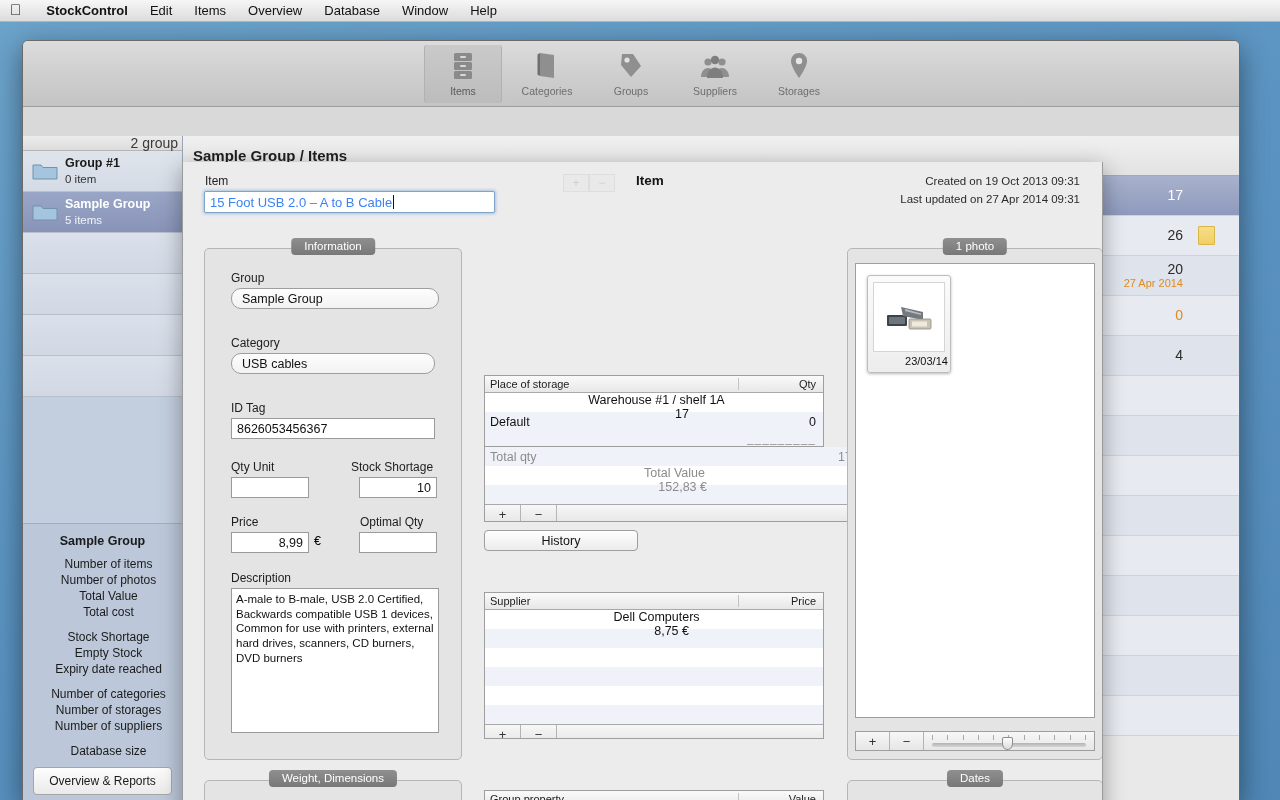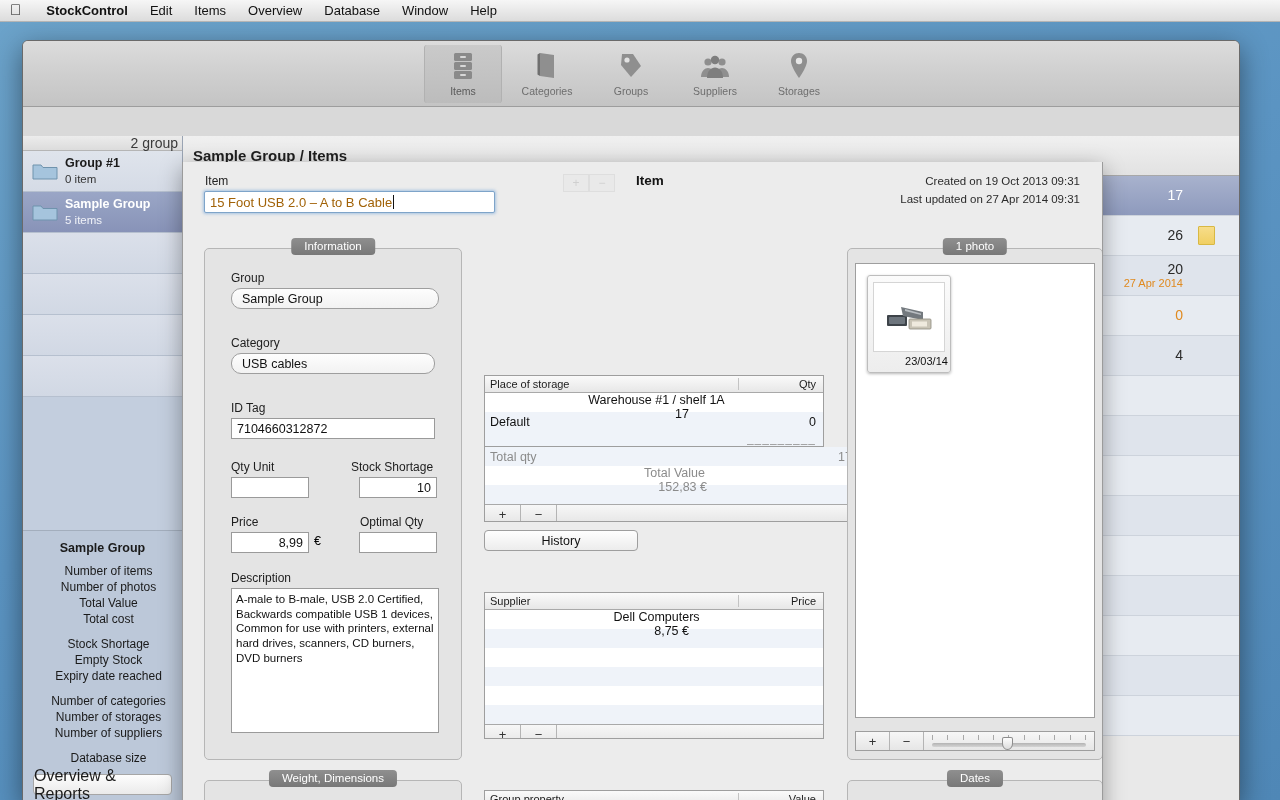--- a/index.html
+++ b/index.html
@@ -131,24 +131,24 @@
     margin-top: auto;
     padding: 6px 0 8px 0;
     background: #bcc8d9;
     border-top: 1px solid #a3aebd;
   }
   #stats .st-title { text-align:center; font-size:12.5px; font-weight:bold; color:#1a1a1a; padding: 4px 0 8px 0;}
   #stats .st-row { font-size: 12px; color: #1a1a1a; padding: 1px 0 1px 12px; text-align: center; }
   #stats .st-gap { height: 9px; }
   #ov-btn {
     margin: 8px 10px 0 10px;
-    height: 21px; border-radius: 4px;
+    height: 28px; border-radius: 4px;
     background: linear-gradient(to bottom,#fdfdfd,#eaeaea);
     border: 1px solid #a6a6a6;
-    font-size: 16px; color:#1a1a1a;
+    font-size: 12px; color:#1a1a1a;
     display: flex; align-items:center; justify-content:center;
   }
 
   
   #bg-list { flex: 1; position: relative; background: #e9e9e9; }
   #bg-list-head {
     height: 40px; background: linear-gradient(to bottom,#f0f0f0,#e2e2e2);
     border-bottom: 1px solid #a8a8a8;
     display: flex; align-items: center;
   }
@@ -195,21 +195,21 @@
     overflow: hidden;
   }
   #sheet-head { position: relative; height: 72px; }
   .name-label { position: absolute; left: 22px; top: 12px; font-size: 12px; color: #222; }
   #name-input {
     position: absolute; left: 21px; top: 29px;
     width: 291px; height: 22px;
     border: 1px solid #7ea4c9;
     border-radius: 2px;
     background: #fff;
-    font-size: 13px; color: #a16207;
+    font-size: 13px; color: #3b82f6;
     padding: 0 5px;
     box-shadow: 0 0 3px 1px rgba(110,160,215,0.55);
     display: flex; align-items: center;
   }
   #name-input .caret {
     width: 1px; height: 14px; background: #111; margin-left: 1px;
   }
   #item-title {
     position: absolute; left: 453px; top: 11px;
     font-size: 13.5px; font-weight: bold; color: #141414;
@@ -568,21 +568,21 @@
       <div class="box" id="info-box">
         <div class="box-title">Information</div>
 
         <div style="position:absolute;left:26px;top:22px;" class="fld-label">Group</div>
         <div class="rounded-field" style="position:absolute;left:26px;top:39px;width:208px;">Sample Group</div>
 
         <div style="position:absolute;left:26px;top:87px;" class="fld-label">Category</div>
         <div class="rounded-field" style="position:absolute;left:26px;top:104px;width:204px;">USB cables</div>
 
         <div style="position:absolute;left:26px;top:152px;" class="fld-label">ID Tag</div>
-        <div class="sq-field" style="position:absolute;left:26px;top:169px;width:204px;">7104660312872</div>
+        <div class="sq-field" style="position:absolute;left:26px;top:169px;width:204px;">8626053456367</div>
 
         <div style="position:absolute;left:26px;top:211px;" class="fld-label">Qty Unit</div>
         <div class="sq-field" style="position:absolute;left:26px;top:228px;width:78px;"></div>
 
         <div style="position:absolute;left:146px;top:211px;" class="fld-label">Stock Shortage</div>
         <div class="sq-field right" style="position:absolute;left:154px;top:228px;width:78px;">10</div>
 
         <div style="position:absolute;left:26px;top:266px;" class="fld-label">Price</div>
         <div class="sq-field right" style="position:absolute;left:26px;top:283px;width:78px;">8,99</div>
         <div style="position:absolute;left:109px;top:285px;font-size:12.5px;">€</div>

